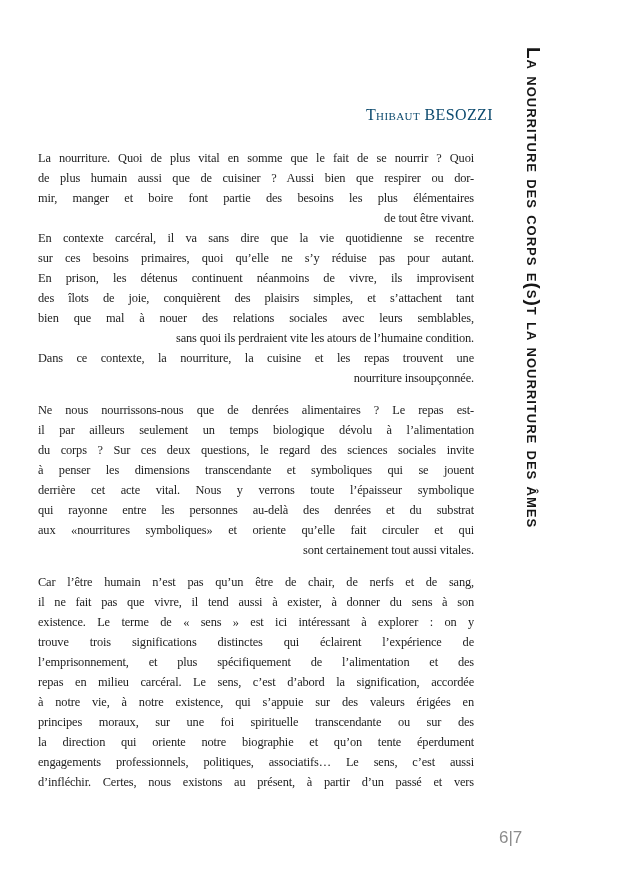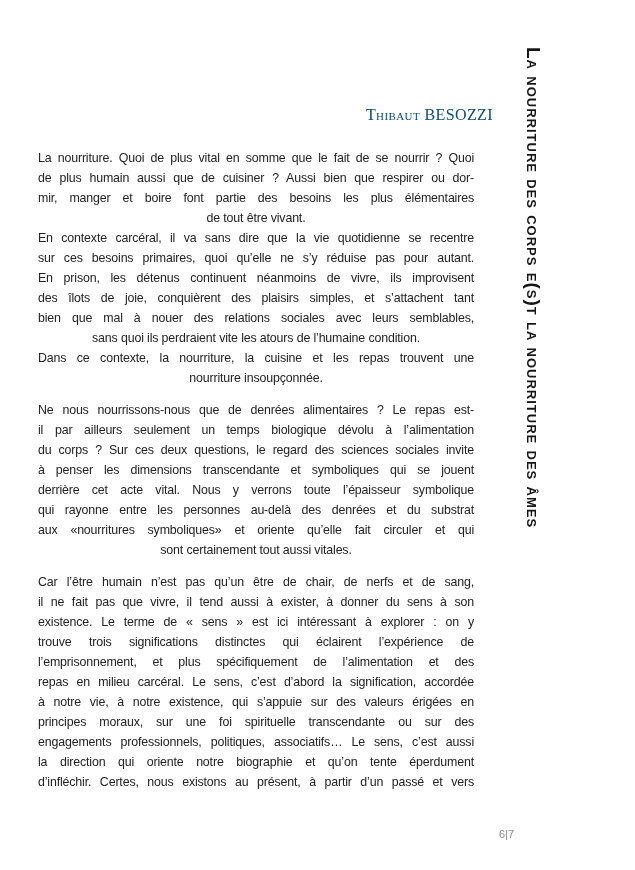--- a/index.html
+++ b/index.html
@@ -38,48 +38,48 @@
     font-size: 19px;
     letter-spacing: 1px;
     color: #161616;
     white-space: nowrap;
   }
   .body-text {
     position: absolute;
     left: 38px;
     top: 148px;
     width: 436px;
-    font-family: Liberation Sans, sans-serif;
+    font-family: Liberation Serif, serif;
     font-size: 12.4px;
     letter-spacing: -0.15px;
     line-height: 20px;
     color: #222222;
   }
   .paragraph.gap { margin-top: 12px; }
   .line {
     height: 20px;
     line-height: 20px;
     overflow: hidden;
     text-align: justify;
   }
   
   .line::after {
     content: "";
     display: inline-block;
     width: 100%;
     height: 0;
   }
-  .line.last { text-align: center; }
+  .line.last { text-align: right; }
   .line.last::after { content: none; }
   .page-number {
     position: absolute;
     top: 828px;
     left: 499px;
     font-family: "Liberation Sans", sans-serif;
-    font-size: 11px;
+    font-size: 17px;
     color: #8c8c8c;
   }
 </style>
 </head>
 <body>
 
 <div class="page">
   <div class="author">Thibaut BESOZZI</div>
 
   <div class="vertical-title">La nourriture des corps e(s)t la nourriture des âmes</div>
@@ -115,20 +115,20 @@
       </div>
       <div class="paragraph gap">
         <div class="line">Car l’être humain n’est pas qu’un être de chair, de nerfs et de sang,</div>
         <div class="line">il ne fait pas que vivre, il tend aussi à exister, à donner du sens à son</div>
         <div class="line">existence. Le terme de « sens » est ici intéressant à explorer : on y</div>
         <div class="line">trouve trois significations distinctes qui éclairent l’expérience de</div>
         <div class="line">l’emprisonnement, et plus spécifiquement de l’alimentation et des</div>
         <div class="line">repas en milieu carcéral. Le sens, c’est d’abord la signification, accordée</div>
         <div class="line">à notre vie, à notre existence, qui s’appuie sur des valeurs érigées en</div>
         <div class="line">principes moraux, sur une foi spirituelle transcendante ou sur des</div>
+        <div class="line">la direction qui oriente notre biographie et qu’on tente éperdument</div>
         <div class="line">engagements professionnels, politiques, associatifs… Le sens, c’est aussi</div>
-        <div class="line">la direction qui oriente notre biographie et qu’on tente éperdument</div>
         <div class="line">d’infléchir. Certes, nous existons au présent, à partir d’un passé et vers</div>
       </div>
     </div>
 
   <div class="page-number">6|7</div>
 </div>
 
 </body></html>

